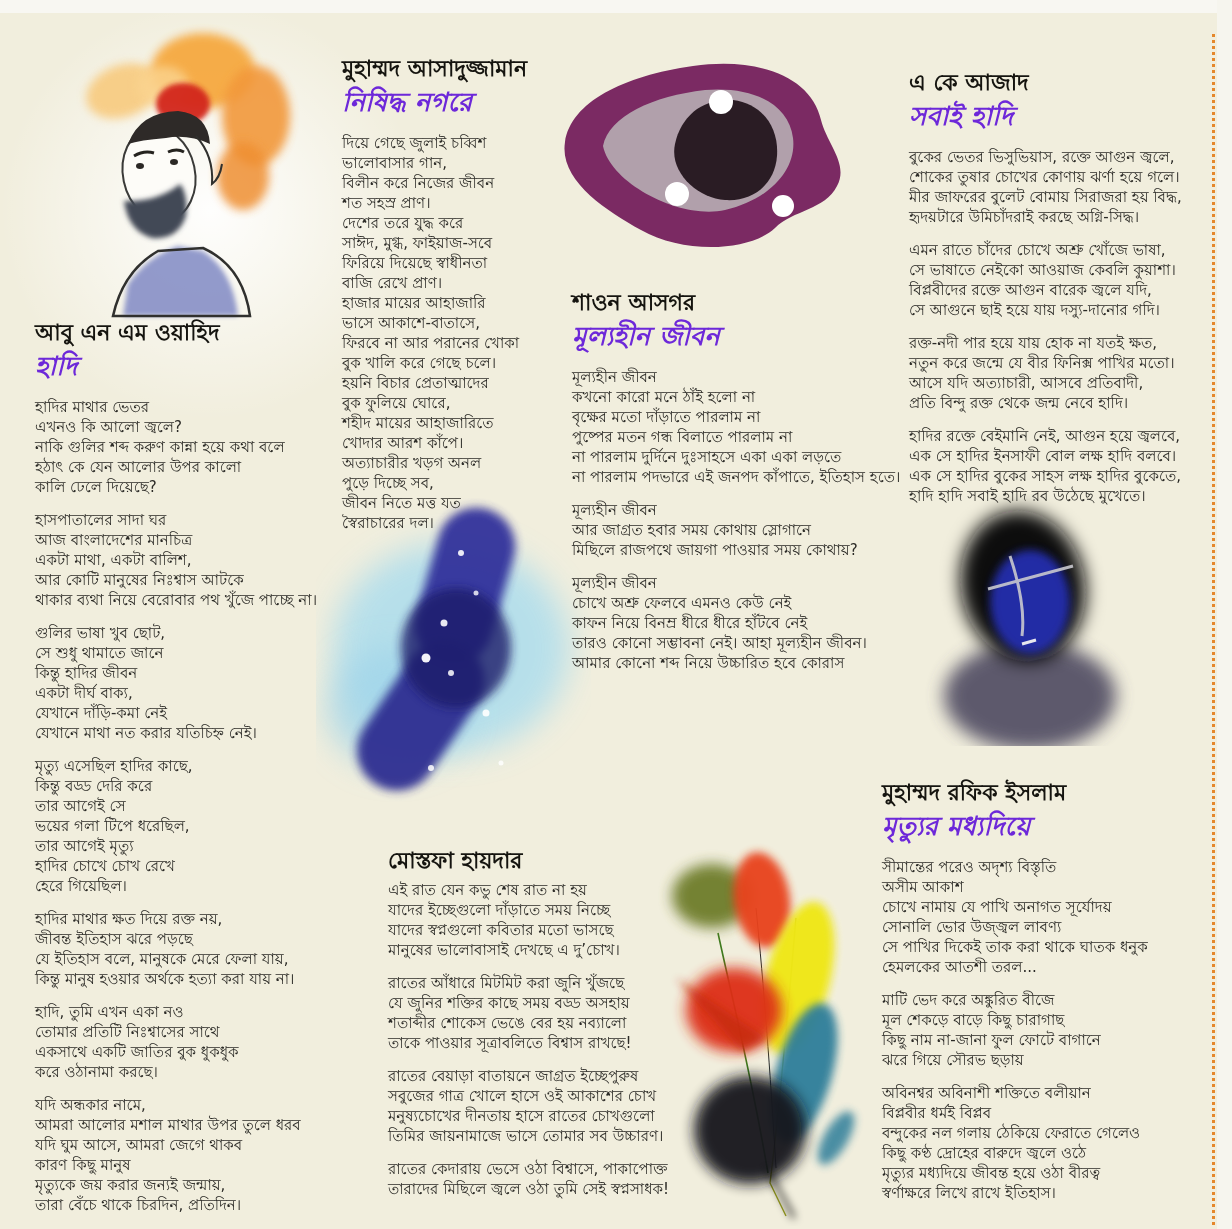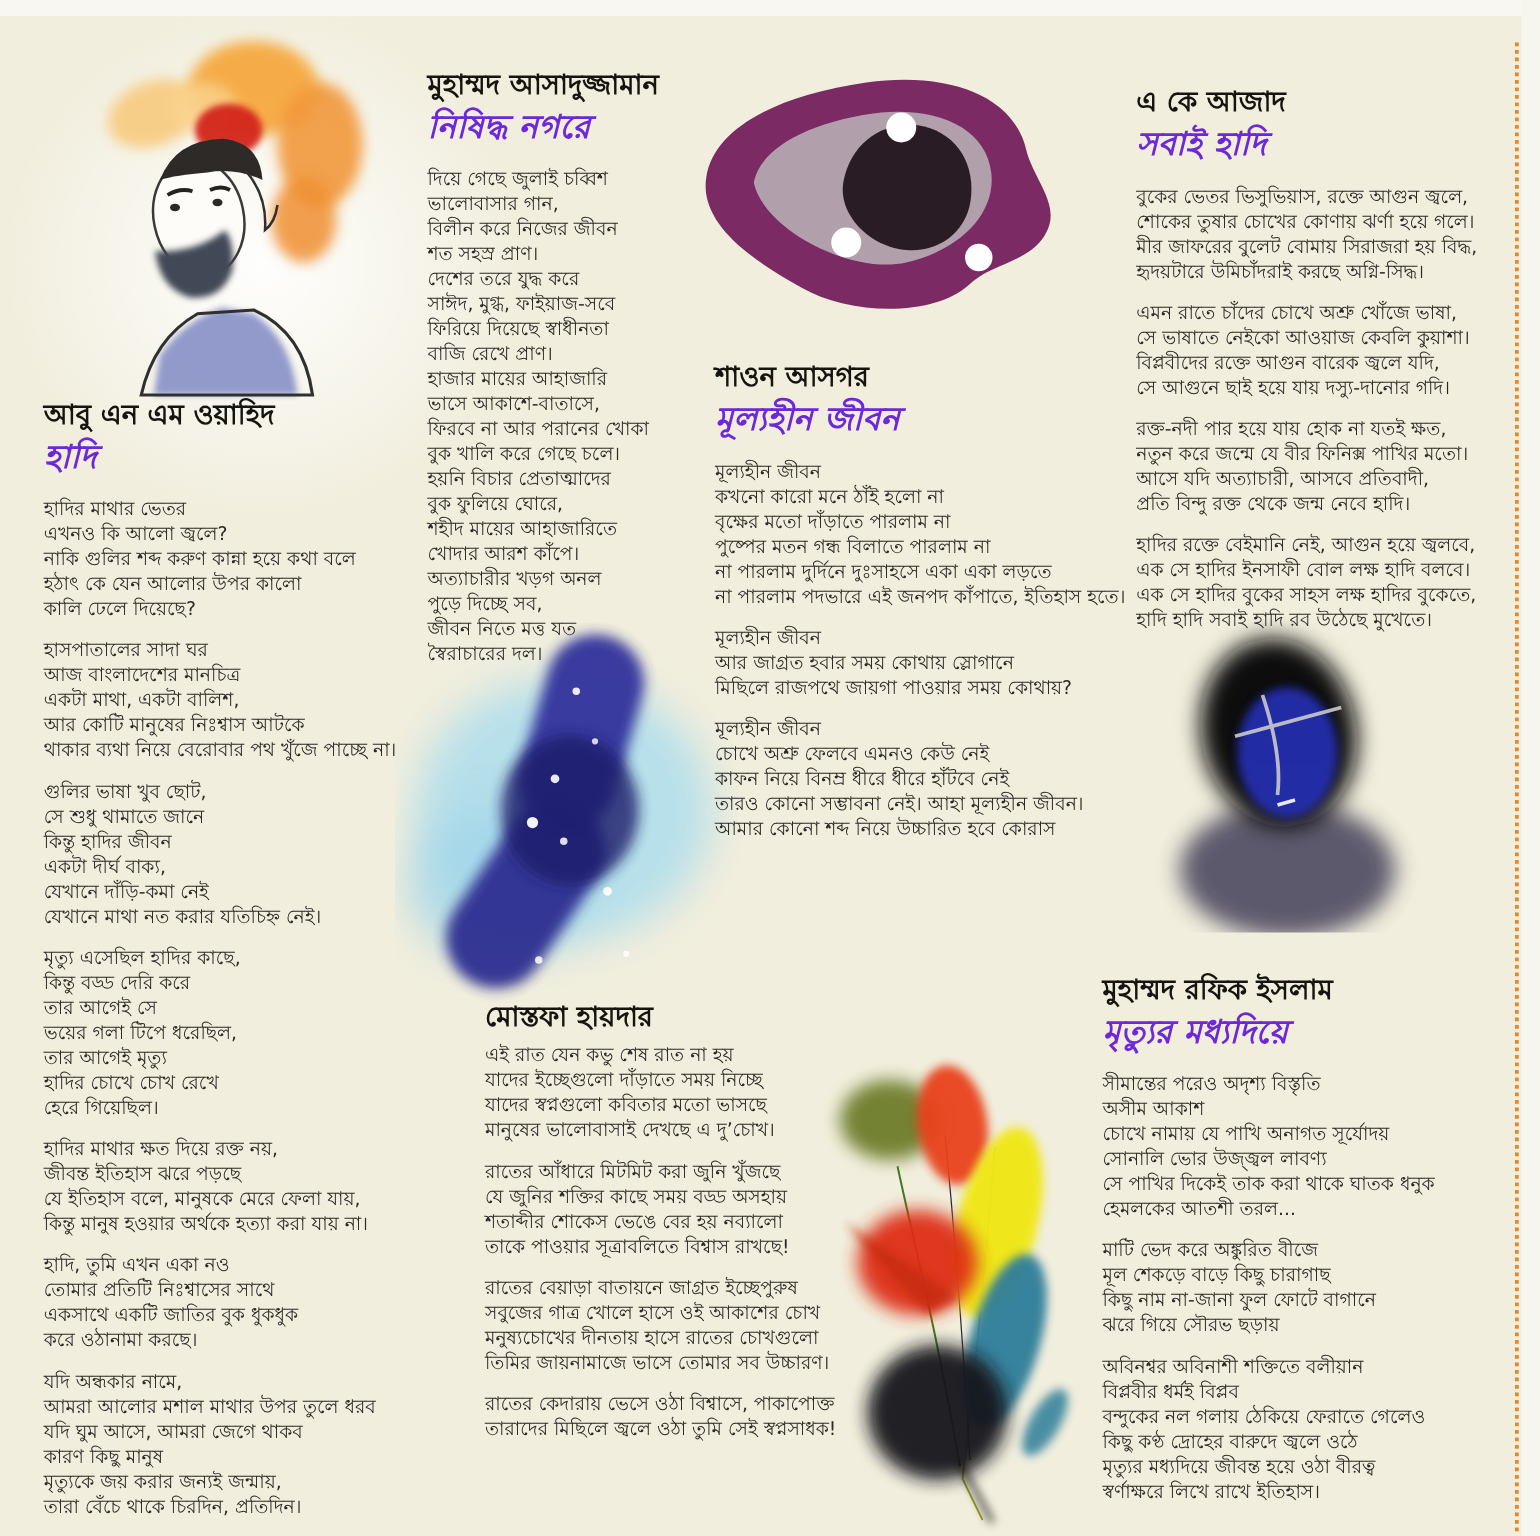--- a/index.html
+++ b/index.html
@@ -29,21 +29,21 @@
   .poem .title {
     font-size:26px; font-weight:bold; color:#6d28d9;
     margin:0 0 16px 0; line-height:1.1;font-style:italic;
   }
   .stanza { margin:0 0 13px 0; }
   .line { font-size:15px; line-height:20px; }
   .poem-1 { left:35px;  top:320px; width:302px; }
   .poem-2 { left:342px; top:44px;  width:232px;margin-top:12px; }
   .poem-3 { left:572px; top:290px; width:350px; }
   .poem-4 { left:877px; top:70px;  width:334px;margin-left:32px; }
-  .poem-5 { left:388px; top:802px; width:338px; }
+  .poem-5 { left:388px; top:848px; width:338px; }
   .poem-6 { left:882px; top:780px; width:334px; }
   .ill { position:absolute; }
   .ill-portrait { left:28px;  top:16px;  width:305px; height:305px; }
   .ill-eye      { left:553px; top:24px;  width:298px; height:232px; }
   .ill-blue     { left:316px; top:498px; width:275px; height:305px; }
   .ill-figure   { left:918px; top:494px; width:228px; height:252px; }
   .ill-feather  { left:646px; top:838px; width:268px; height:388px; }
 </style>
 </head>
 <body>

